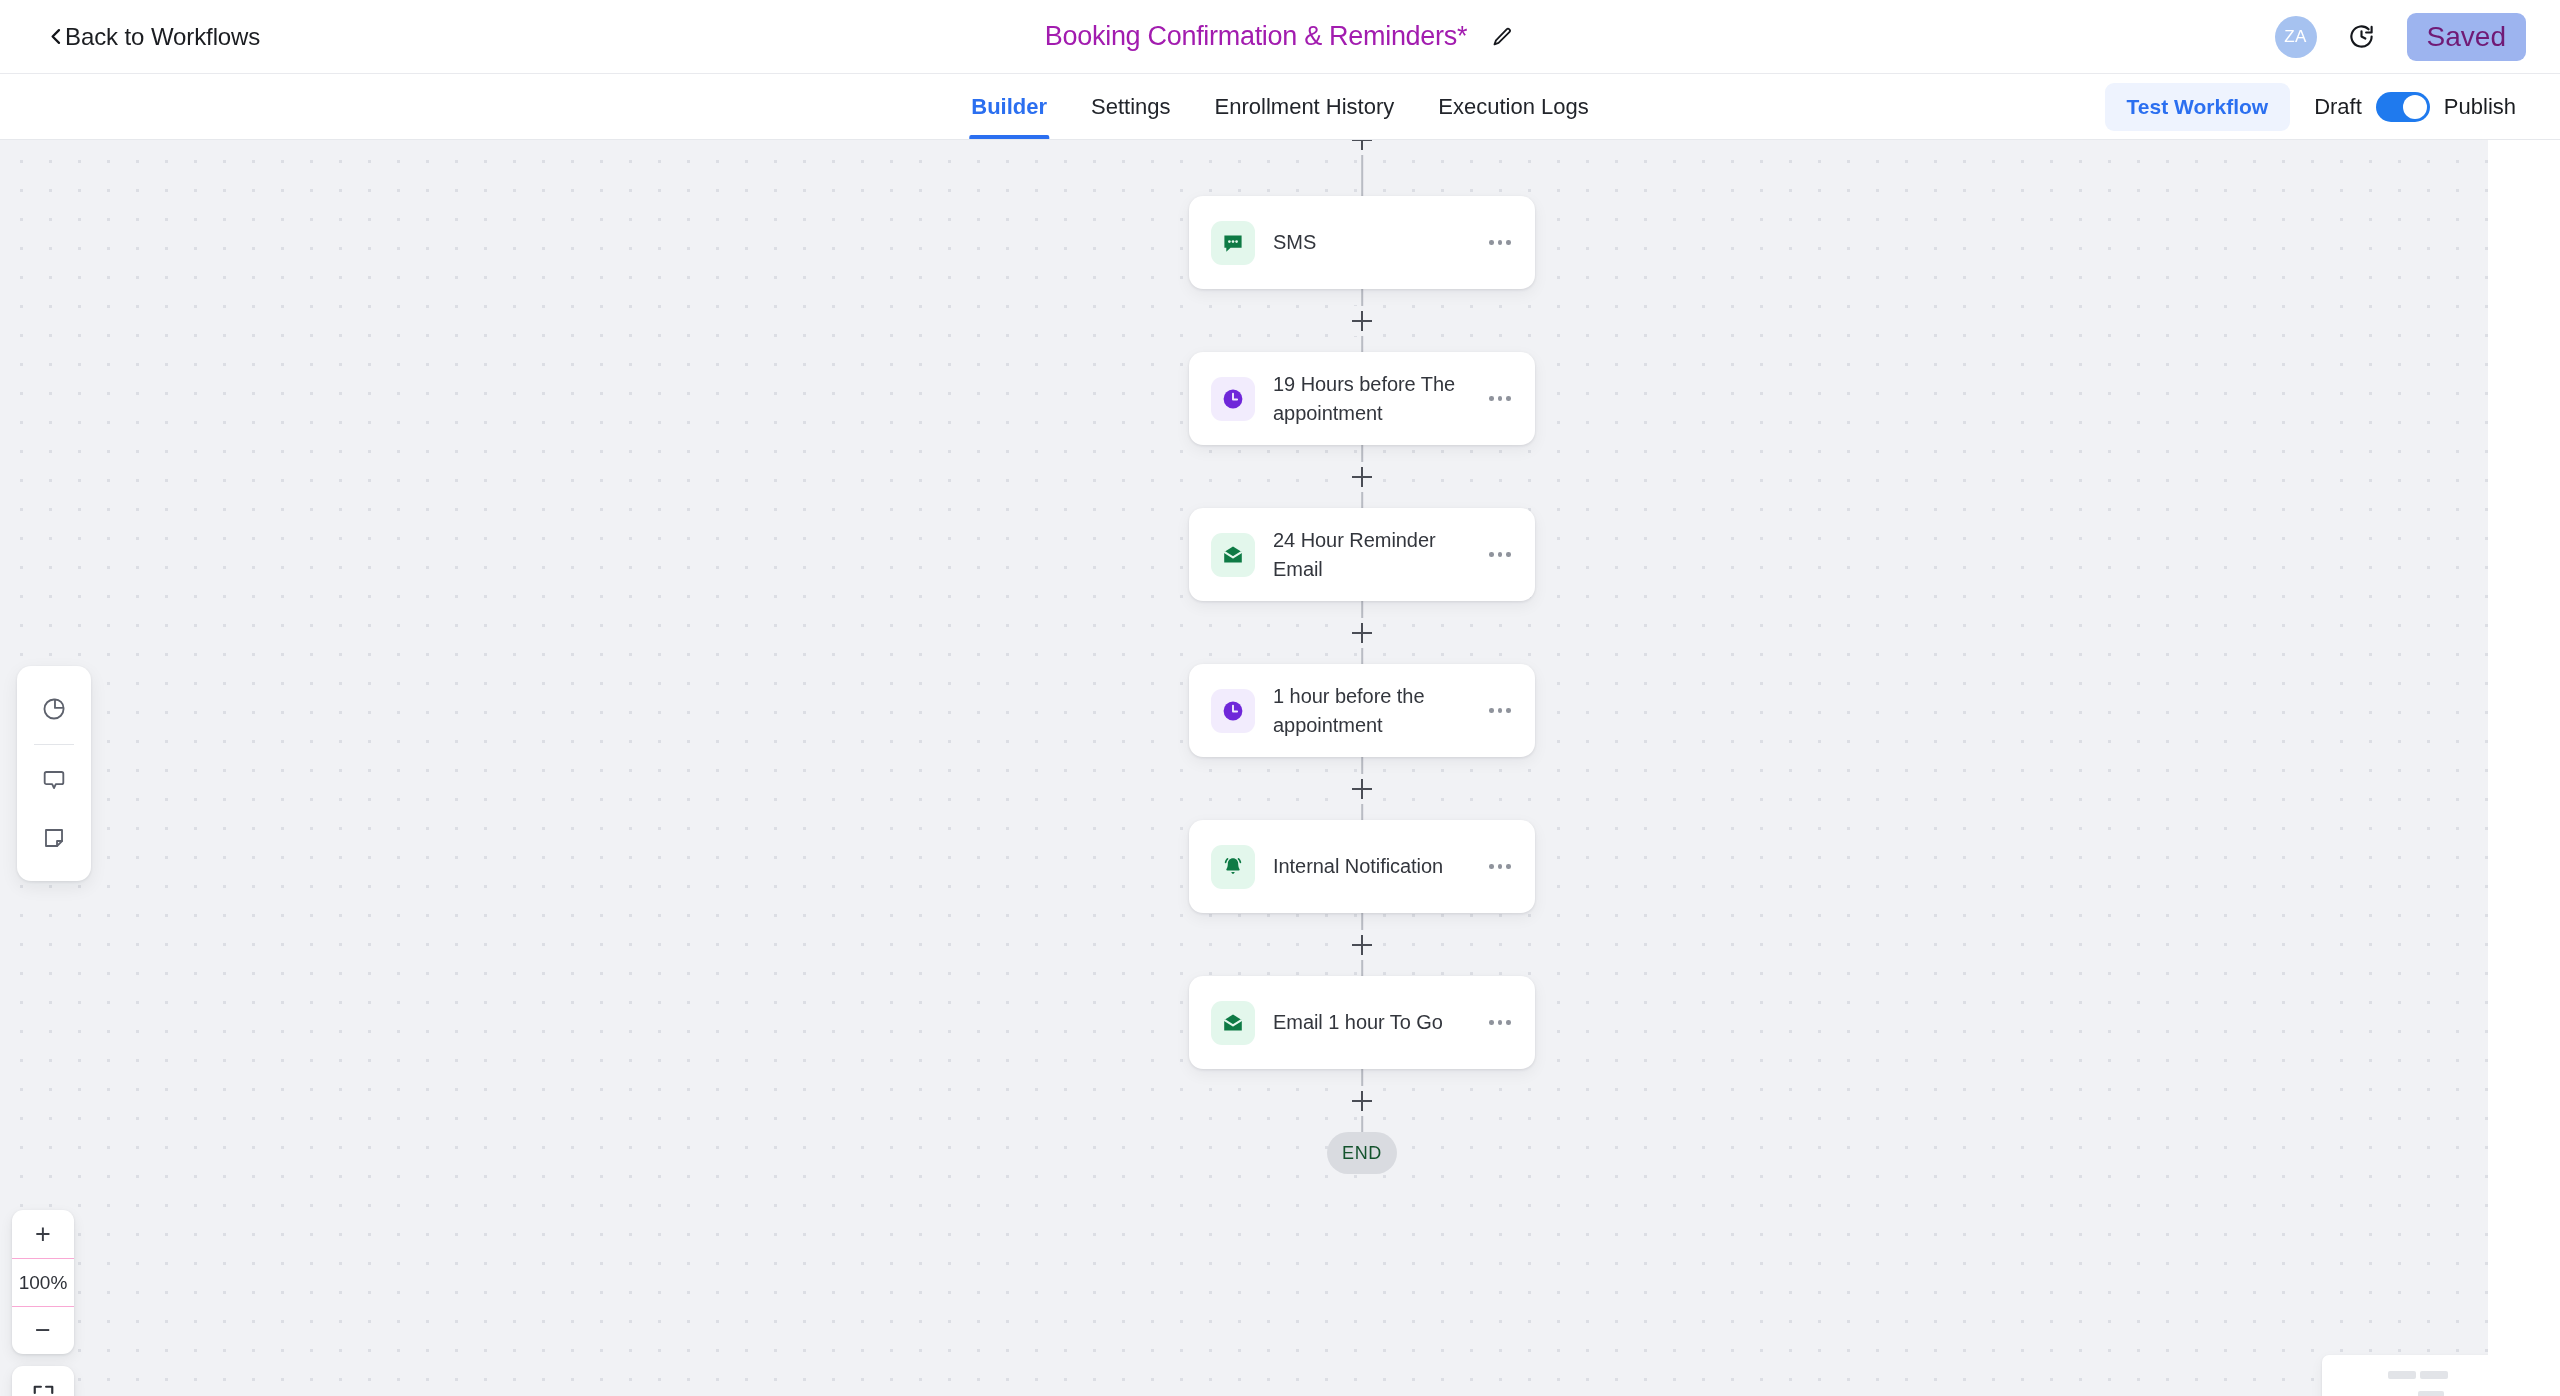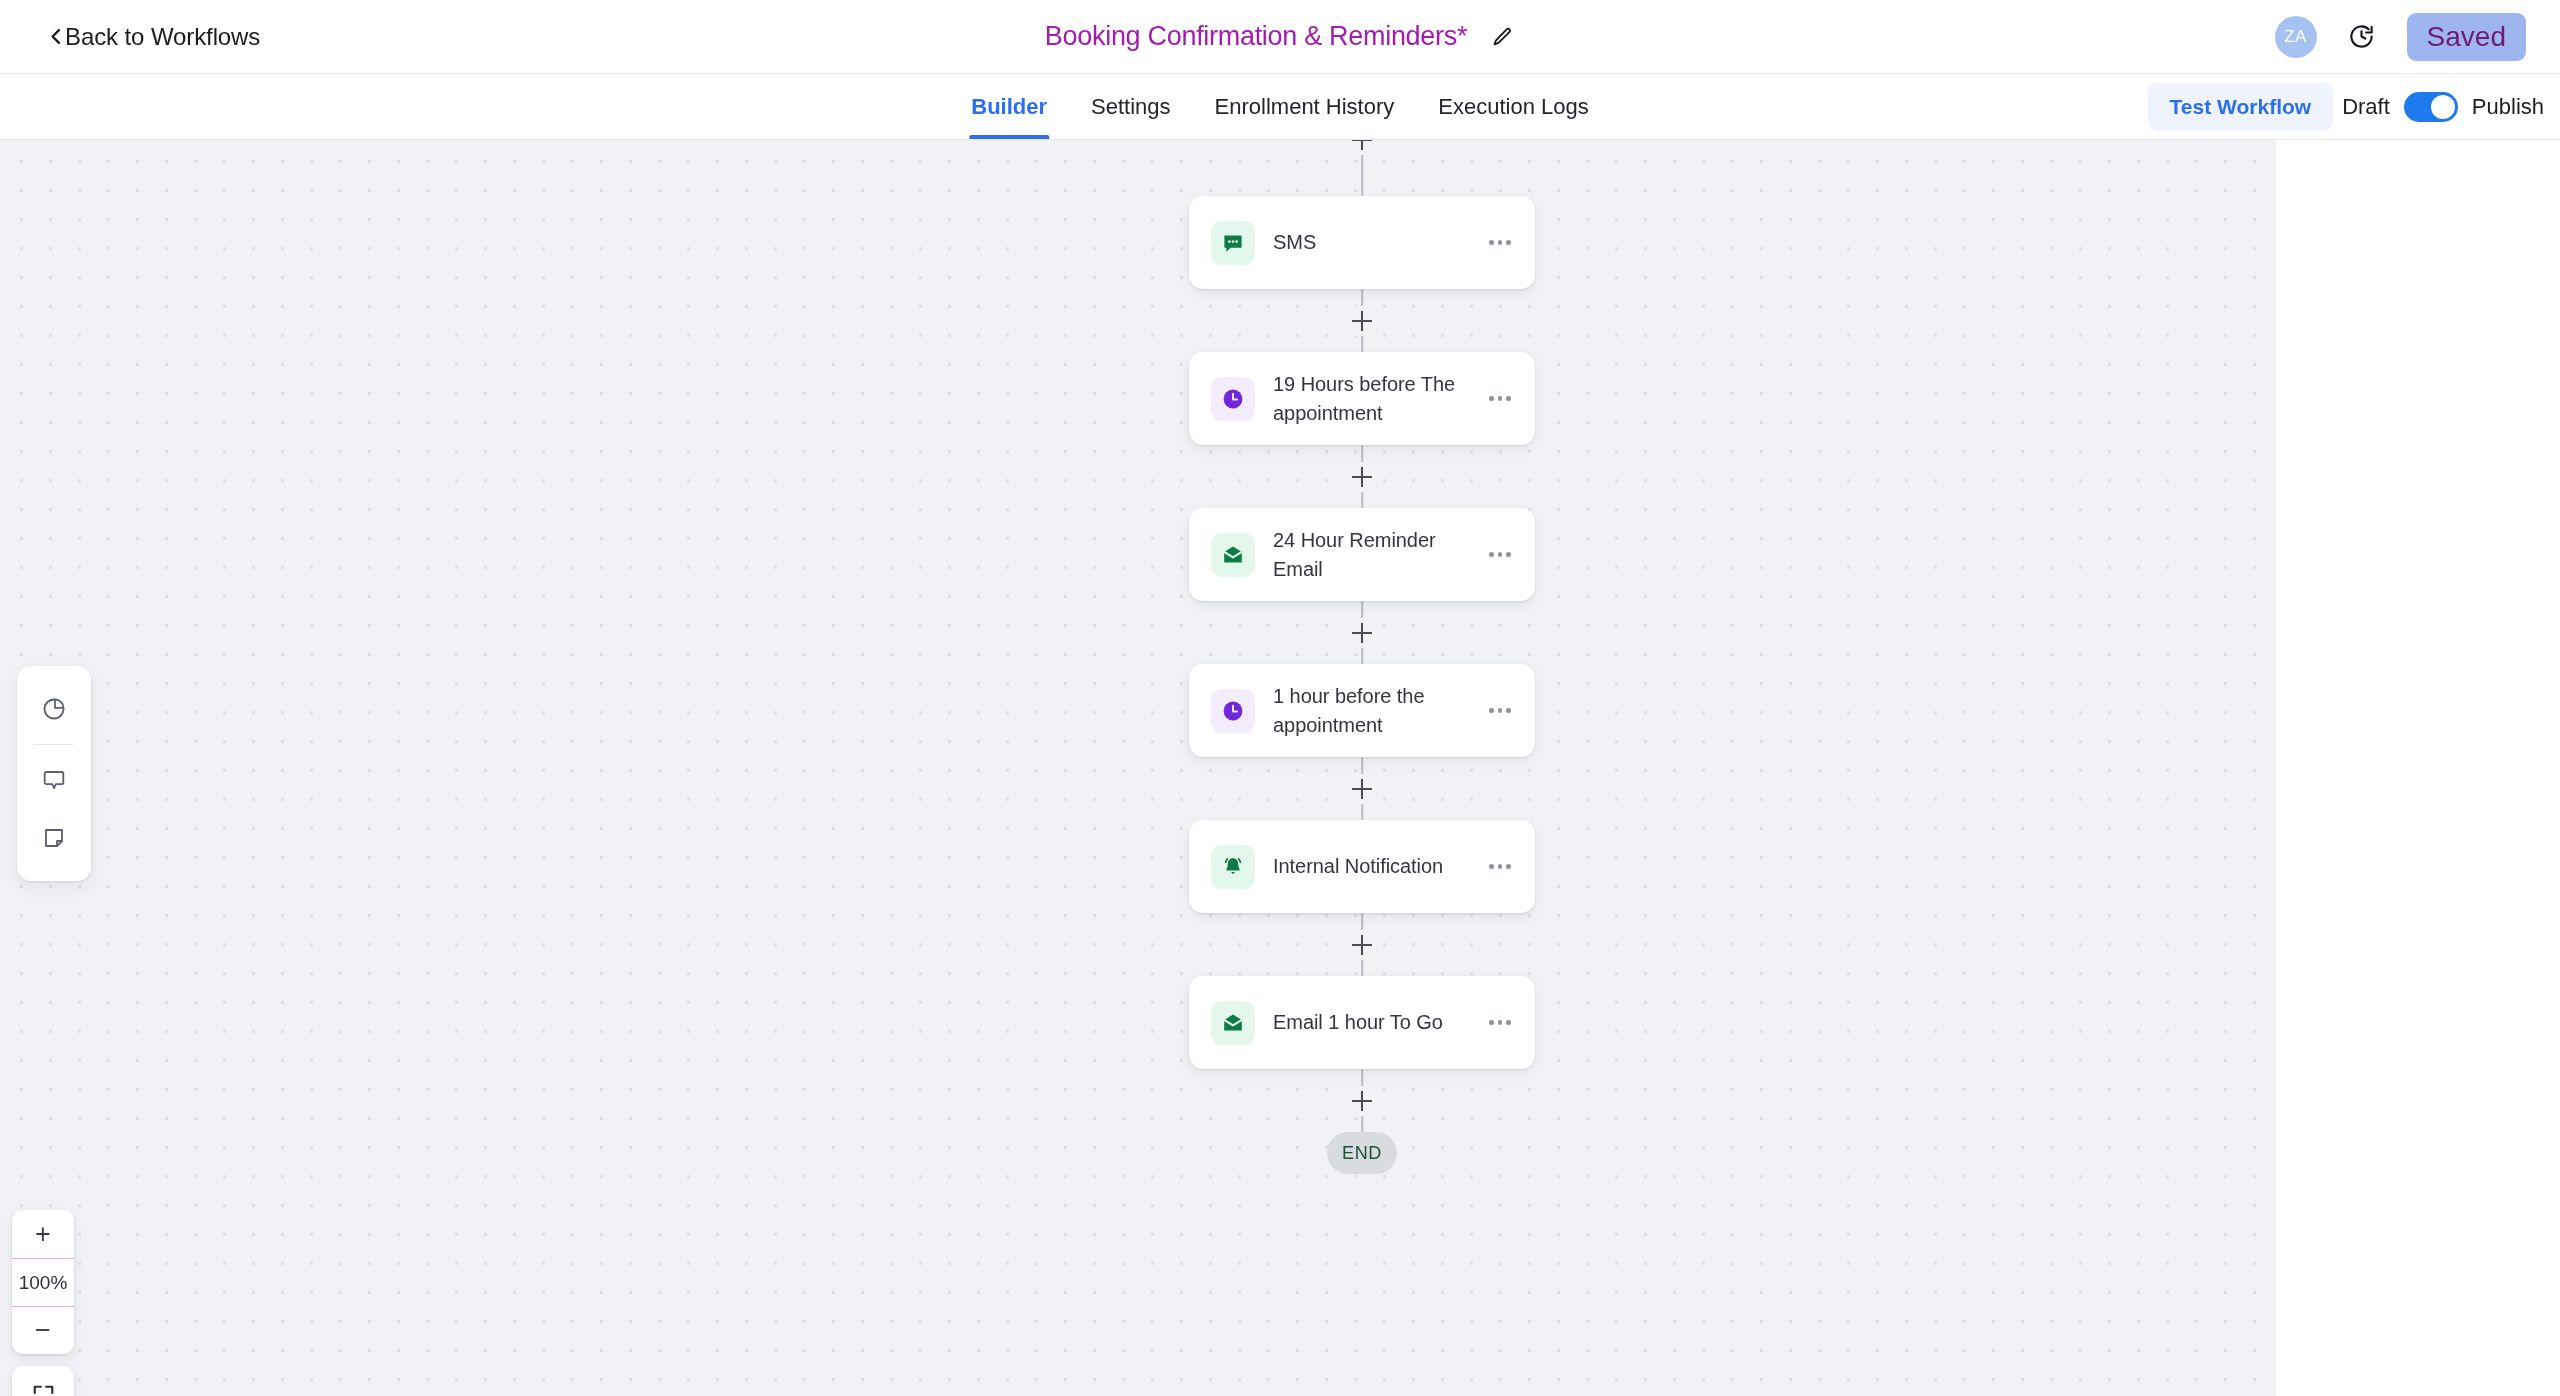--- a/index.html
+++ b/index.html
@@ -143,26 +143,26 @@
     content: "";
     position: absolute;
     left: 0; right: 0; bottom: 0;
     height: 4px;
     background: #2b6ff0;
     border-radius: 2px 2px 0 0;
   }
 
   .tabbar-right {
     position: absolute;
-    right: 16px;
+    right: 44px;
     top: 0;
     height: 100%;
     display: flex;
     align-items: center;
-    gap: 9px;
+    gap: 24px;
   }
   .test-wf-btn {
     height: 48px;
     padding: 0 22px;
     border-radius: 9px;
     background: #eef3fe;
     color: #2b6ff0;
     font-size: 21px;
     font-weight: 600;
     border: none;
@@ -189,21 +189,21 @@
     top: 3px; left: 27px;
     width: 24px; height: 24px;
     border-radius: 50%;
     background: #ffffff;
   }
 
   
   .canvas {
     position: absolute;
     top: 140px; left: 0;
-    width: 2276px;
+    width: 2488px;
     height: 1256px;
     background-color: #f1f2f5;
     background-image: radial-gradient(circle, #dcdee4 1.6px, transparent 1.7px);
     background-size: 29px 29px;
     background-position: 7px 7px;
     overflow: hidden;
   }
 
   
   .flow {

